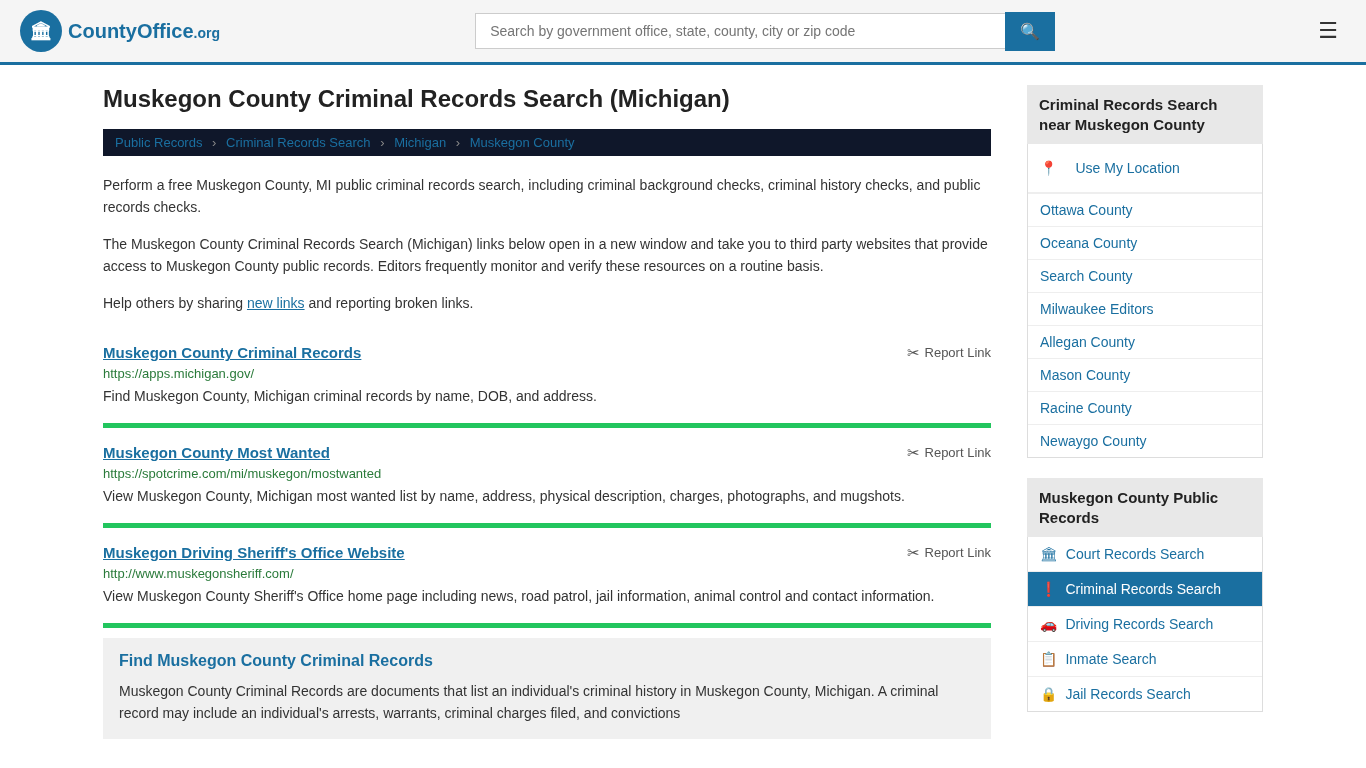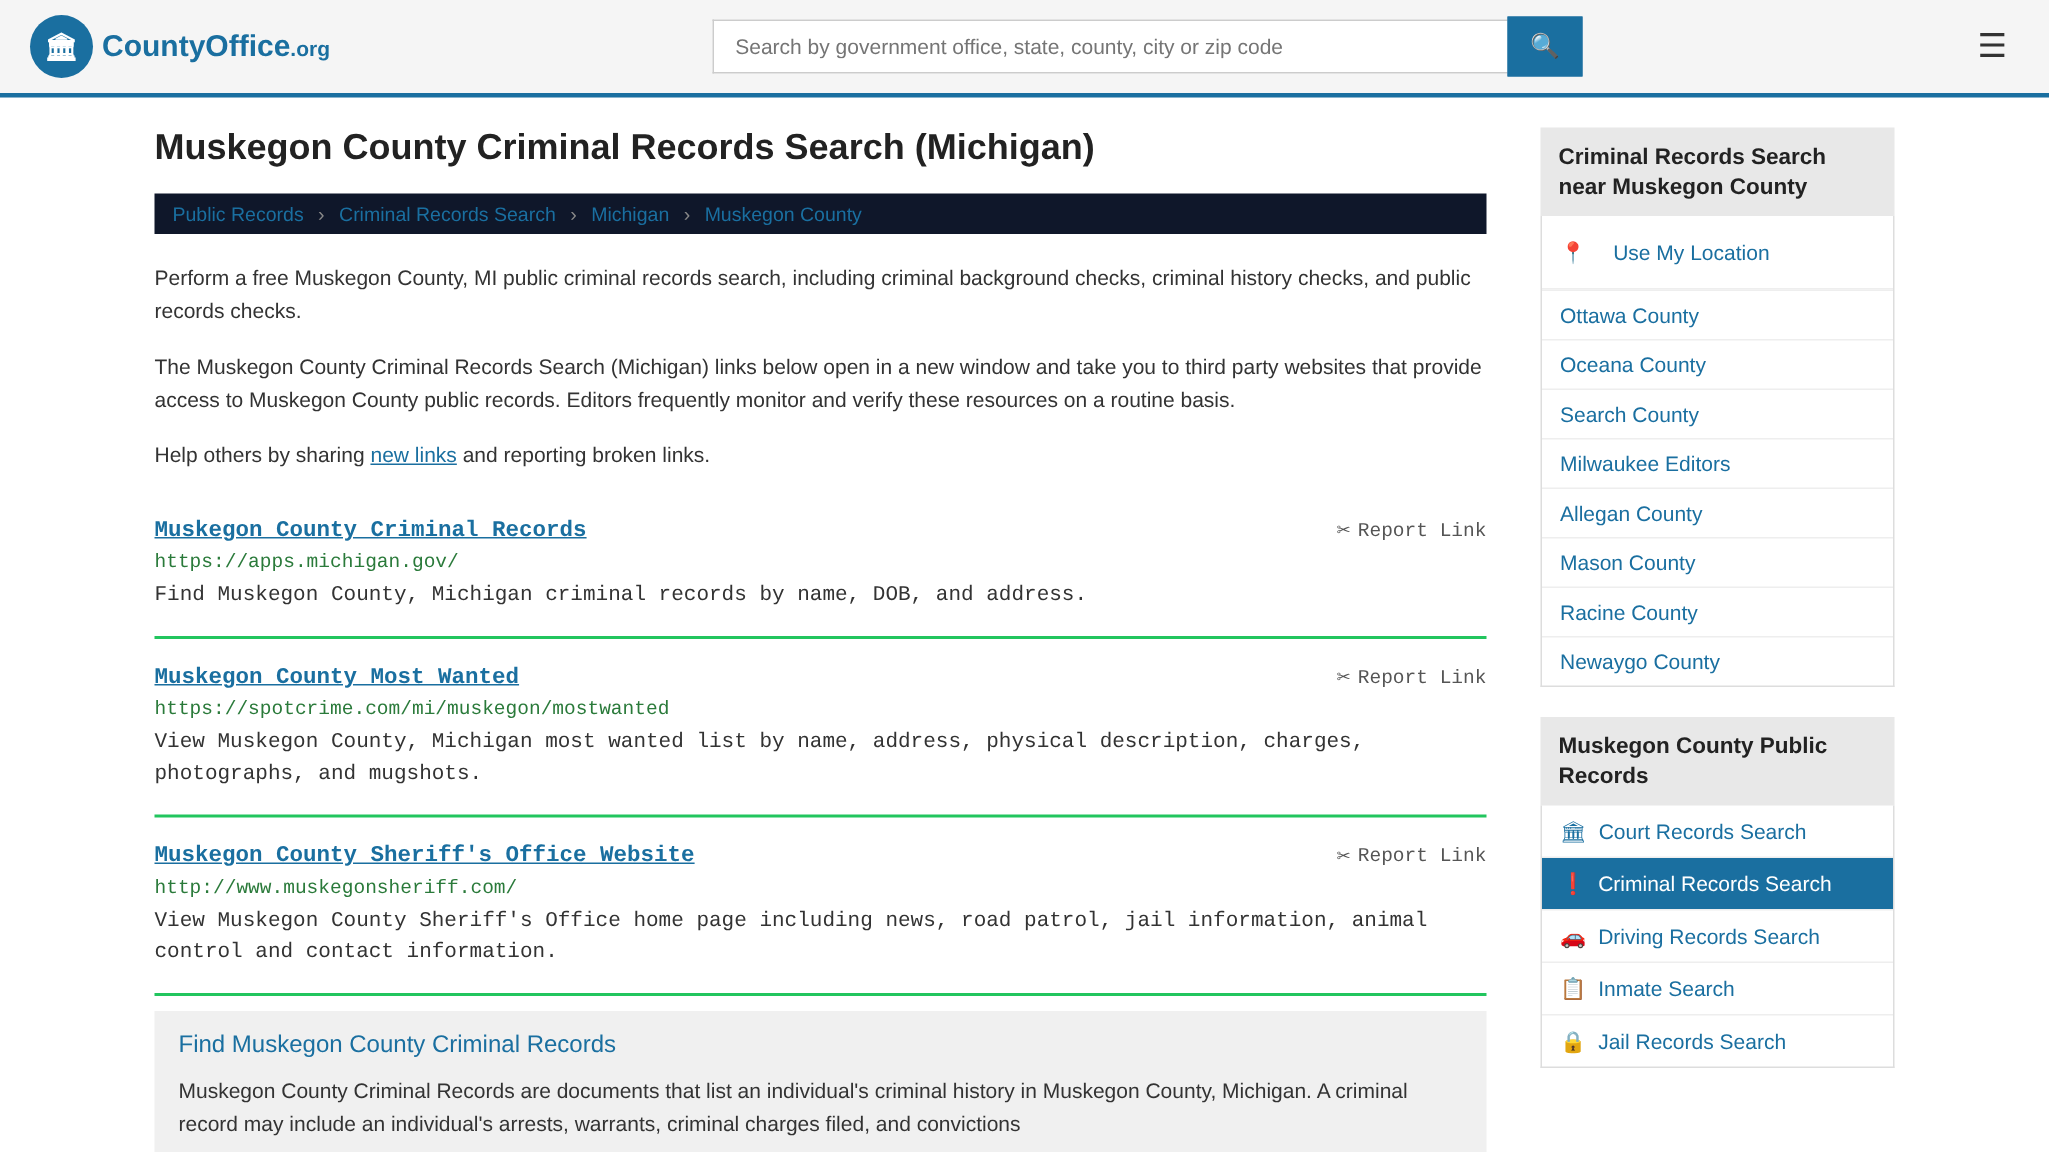--- a/index.html
+++ b/index.html
@@ -118,23 +118,22 @@
       line-height: 1.6;
       margin-bottom: 14px;
     }
     .desc-text a {
       color: #1a6fa0;
       text-decoration: underline;
     }
 
     
     .record-item {
-      border-bottom: 2px solid #22c55e;
+      border-bottom: 5px solid #22c55e;
       padding: 16px 0;
-      font-family: Liberation Mono, monospace;
     }
     .record-header {
       display: flex;
       justify-content: space-between;
       align-items: center;
       margin-bottom: 4px;
     }
     .record-title {
       font-size: 15px;
       font-weight: bold;
@@ -167,21 +166,21 @@
     }
 
     
     .find-section {
       background: #f0f0f0;
       padding: 14px 16px;
       margin-top: 10px;
     }
     .find-section-title {
       font-size: 16px;
-      font-weight: normal;
+      font-weight: bold;
       color: #1a6fa0;
       margin-bottom: 10px;
     }
     .find-section-text {
       font-size: 14px;
       color: #333;
       line-height: 1.6;
     }
 
     
@@ -329,21 +328,21 @@
             <span class="report-icon">✂</span>
             <span>Report Link</span>
           </span>
         </div>
         <div class="record-url">https://spotcrime.com/mi/muskegon/mostwanted</div>
         <div class="record-desc">View Muskegon County, Michigan most wanted list by name, address, physical description, charges, photographs, and mugshots.</div>
       </div>
 
       <div class="record-item">
         <div class="record-header">
-          <span class="record-title">Muskegon County Sheriff's Office Website</span>
+          <span class="record-title">Muskegon Driving Sheriff's Office Website</span>
           <span class="report-link">
             <span class="report-icon">✂</span>
             <span>Report Link</span>
           </span>
         </div>
         <div class="record-url">http://www.muskegonsheriff.com/</div>
         <div class="record-desc">View Muskegon County Sheriff's Office home page including news, road patrol, jail information, animal control and contact information.</div>
       </div>
 
     </div>

